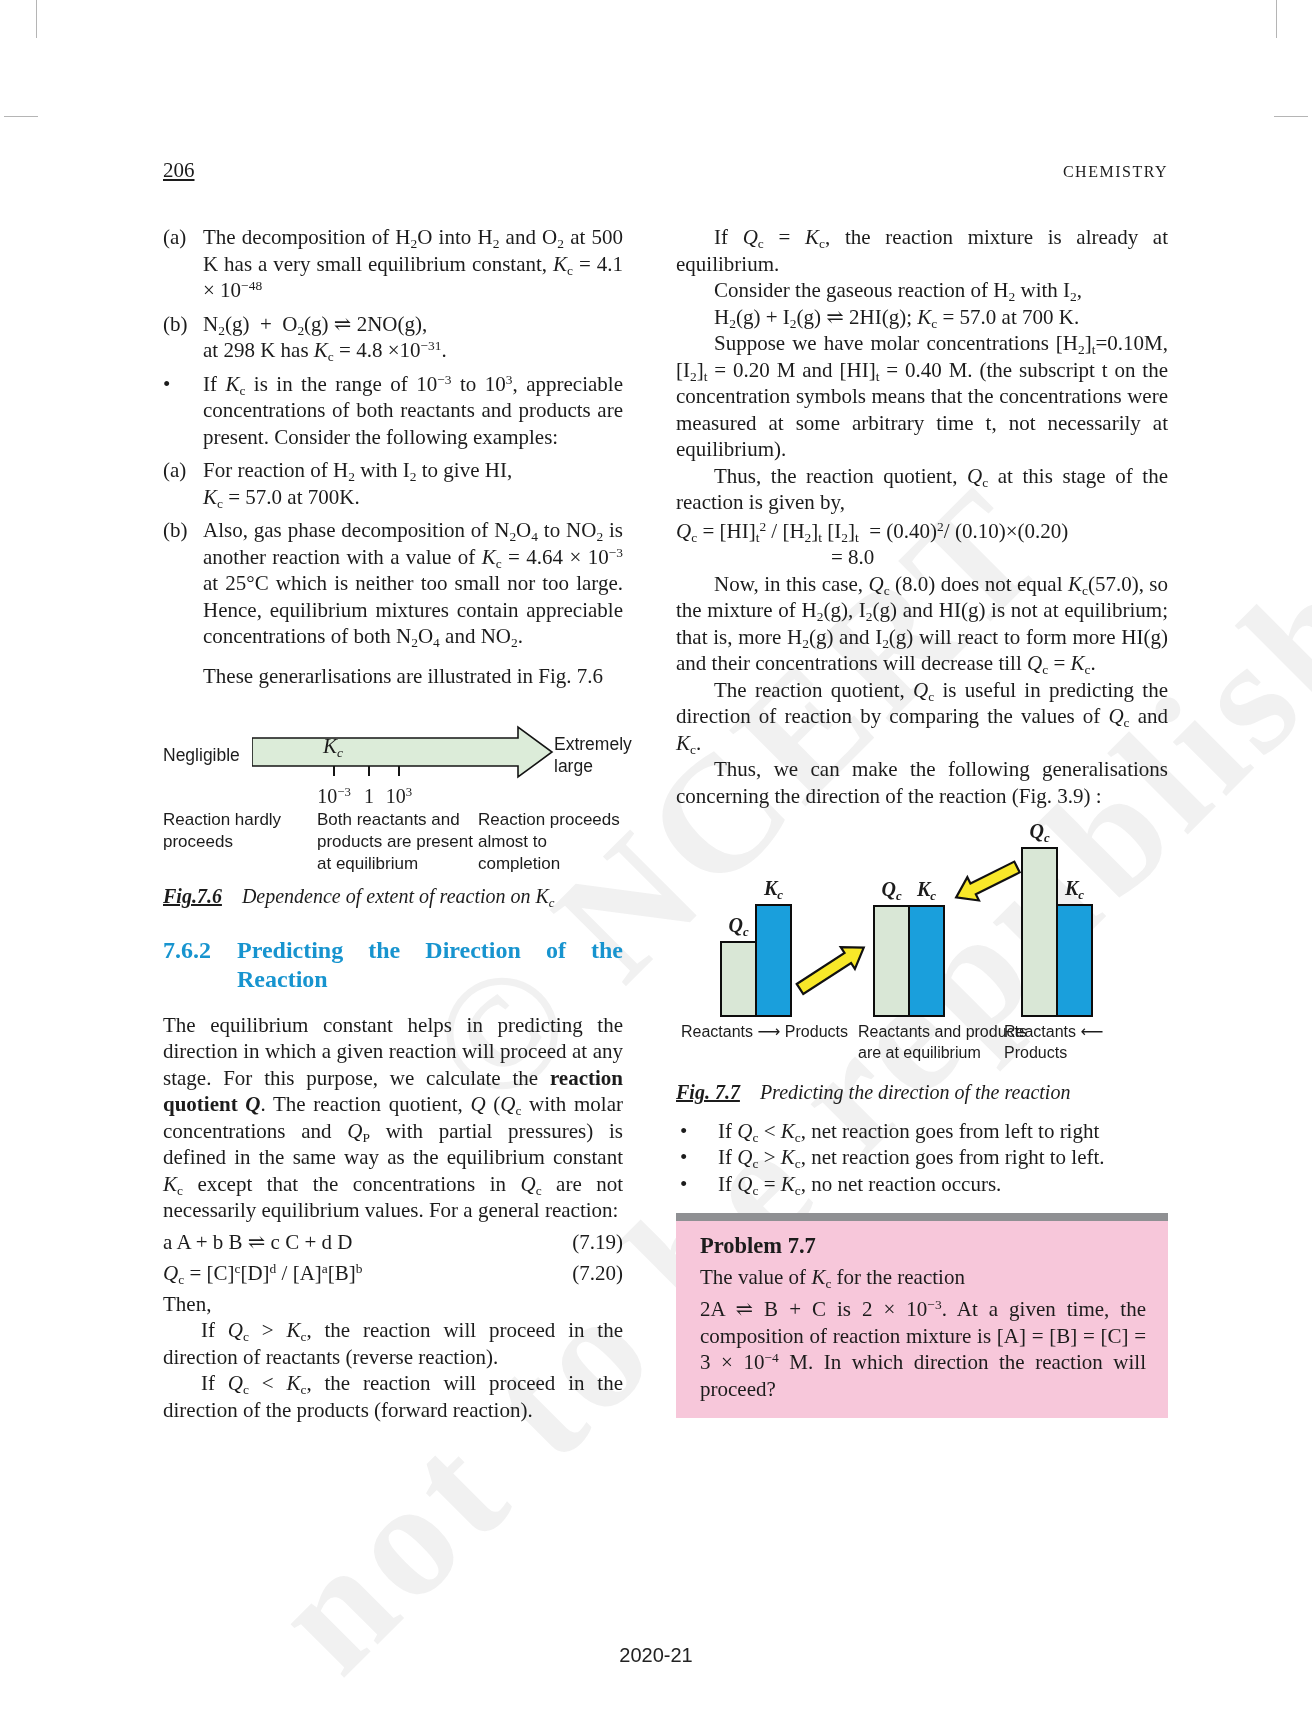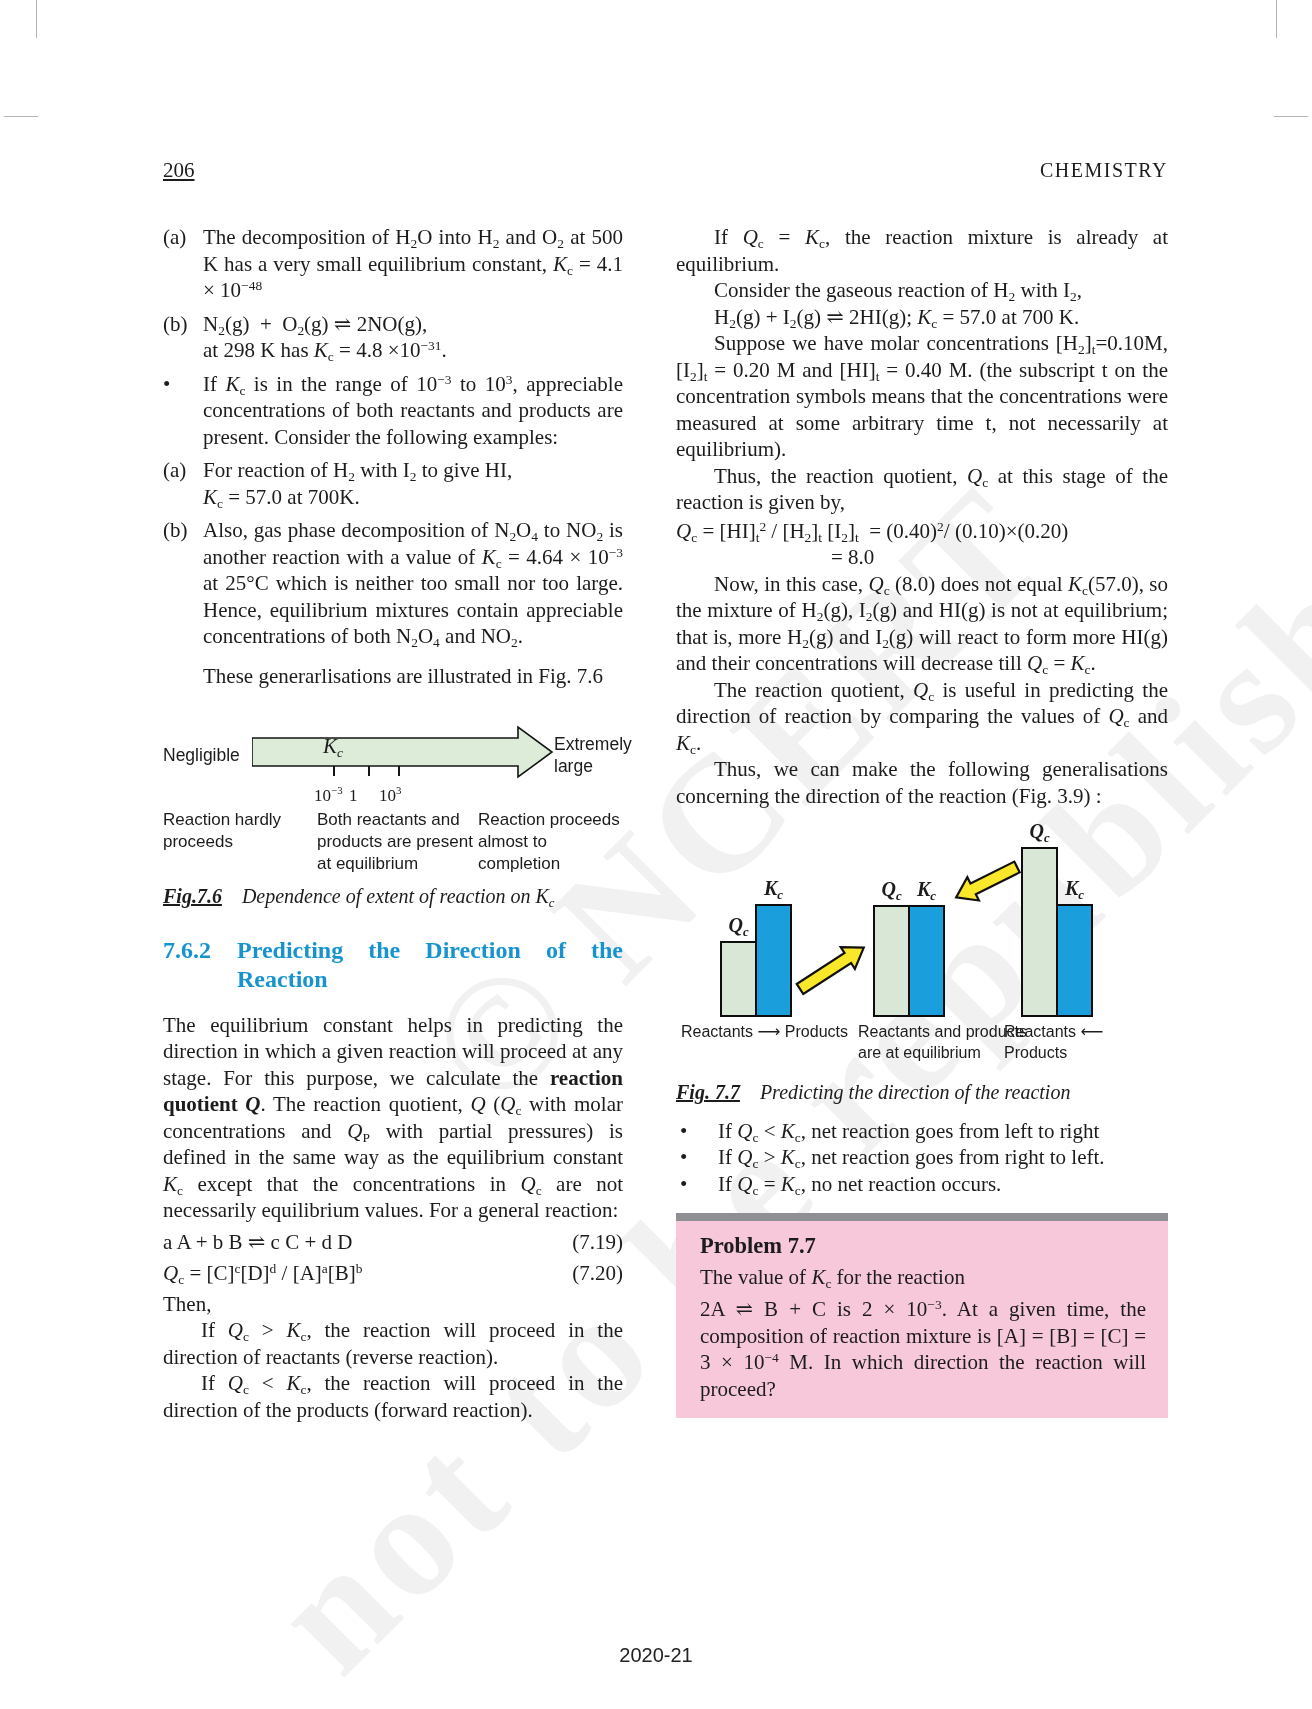--- a/index.html
+++ b/index.html
@@ -13,21 +13,21 @@
   .crop.tr-h{left:1274px;top:116px;width:34px;height:1px;}
   
   .wm{position:absolute;white-space:nowrap;font-weight:bold;letter-spacing:8px;
       color:rgba(40,40,40,0.065);font-size:165px;transform:rotate(-45deg);transform-origin:0 0;
       pointer-events:none;font-family:"Liberation Serif","DejaVu Serif",serif;}
   .wm1{left:390px;top:1010px;}
   .wm2{left:235px;top:1575px;}
   
   .header{position:absolute;top:158px;left:163px;width:1005px;display:flex;justify-content:space-between;align-items:baseline;}
   .pagenum{font-size:21px;text-decoration:underline;}
-  .subject{font-size:20px;letter-spacing:1.5px;}
+  .subject{font-size:16px;letter-spacing:1.5px;}
   .footer{position:absolute;top:1644px;left:0;width:100%;text-align:center;
           font-family:"Liberation Sans","DejaVu Sans",sans-serif;font-size:20px;color:#222;}
   
   .columns{position:absolute;top:224px;left:163px;display:flex;gap:53px;font-size:21px;line-height:26.5px;}
   .col-left{width:460px;}
   .col-right{width:492px;}
   p{margin:0;}
   .just{text-align:justify;}
   .ind{text-indent:38px;}
   sub{font-size:64%;vertical-align:-4px;line-height:0;}
@@ -36,21 +36,21 @@
   .li{display:flex;margin-bottom:7px;}
   .li-label{flex:0 0 40px;}
   .li-body{flex:1;text-align:justify;}
   .closing{margin:13px 0 0 40px;text-align:justify;}
   
   .fig76{position:relative;height:154px;margin-top:32px;}
   .sans{font-family:"Liberation Sans","DejaVu Sans",sans-serif;}
   .fig76 .neg{position:absolute;left:0;top:21px;font-size:17.5px;}
   .fig76 svg{position:absolute;left:89px;top:2px;}
   .fig76 .kc{position:absolute;left:160px;top:12px;font-style:italic;font-size:21px;}
-  .fig76 .tick{position:absolute;top:62px;font-size:17px;width:40px;text-align:left;}
+  .fig76 .tick{position:absolute;top:62px;font-size:20px;width:40px;text-align:center;}
   .t1{left:151px;} .t2{left:186px;} .t3{left:216px;}
   .fig76 .ext{position:absolute;left:391px;top:12px;font-size:17.5px;line-height:22px;}
   .fig76 .under{position:absolute;top:88px;font-size:17px;line-height:22px;}
   .u1{left:0;width:138px;} .u2{left:154px;width:168px;} .u3{left:315px;width:150px;}
   .figcap{margin-top:8px;font-size:20px;font-style:italic;}
   .figcap .cap-label{font-weight:bold;margin-right:20px;text-decoration:underline;}
   
   .sechead{display:flex;margin-top:26px;font-size:24px;font-weight:bold;line-height:29px;}
   .sechead-num{flex:0 0 74px;}
   .sechead-title{flex:1;text-align:justify;text-align-last:left;}

